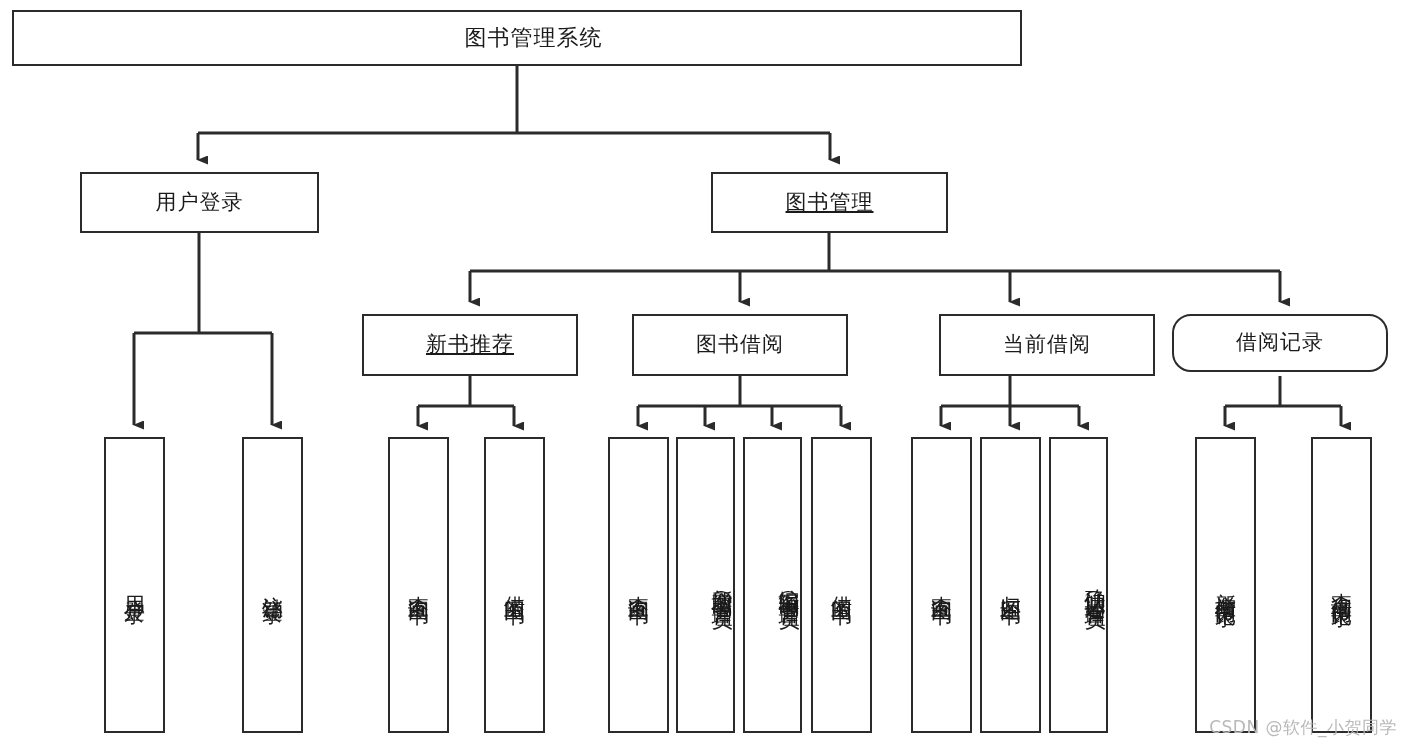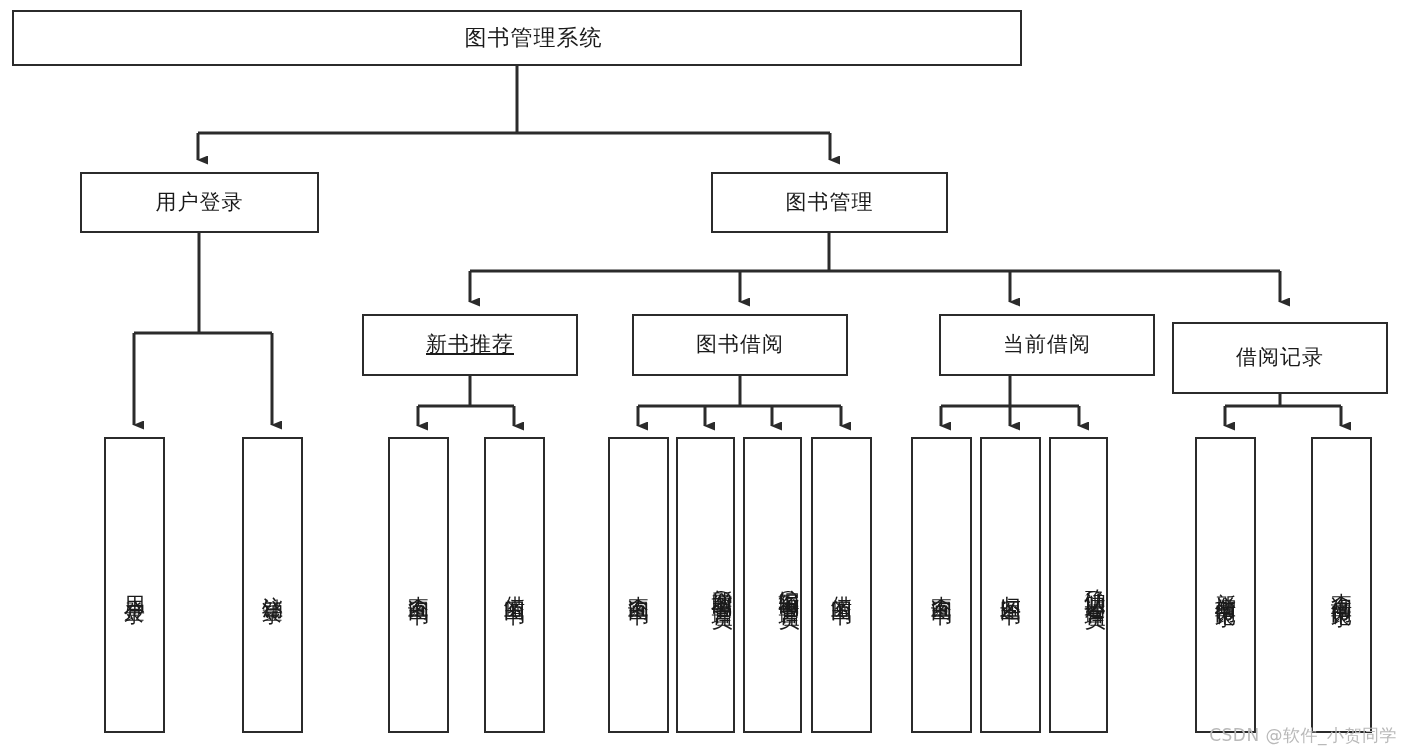--- a/index.html
+++ b/index.html
@@ -63,21 +63,21 @@
   }
   .node.vertical.long {
     align-items: flex-start;
   }
   .node.vertical.mid {
     align-items: center;
   }
   #watermark {
     position: absolute;
     right: 8px;
-    bottom: 0;
+    bottom: 8px;
     font-size: 17px;
     color: #b9b9b9;
     letter-spacing: 0.5px;
     white-space: nowrap;
     user-select: none;
   }
 </style>
 </head>
 <body>
 
@@ -135,34 +135,34 @@
     </g>
   </svg>
 
   <div class="node horizontal root" style="left:12px; top:10px; width:1010px; height:56px;padding-left:33px;">
     <span>图书管理系统</span>
   </div>
 
   <div class="node horizontal" style="left:80px; top:172px; width:239px; height:61px;">
     <span>用户登录</span>
   </div>
-  <div class="node horizontal" style="left:711px; top:172px; width:237px; height:61px;">
+  <div class="node horizontal" style="left:711px; top:172px; width:237px; height:61px;text-decoration:underline;">
     <span>图书管理</span>
   </div>
 
   <div class="node horizontal" style="left:362px; top:314px; width:216px; height:62px;text-decoration:underline;">
     <span>新书推荐</span>
   </div>
   <div class="node horizontal" style="left:632px; top:314px; width:216px; height:62px;">
     <span>图书借阅</span>
   </div>
   <div class="node horizontal" style="left:939px; top:314px; width:216px; height:62px;">
     <span>当前借阅</span>
   </div>
-  <div class="node horizontal" style="left:1172px; top:322px; width:216px; height:72px;">
+  <div class="node horizontal" style="left:1172px; top:314px; width:216px; height:58px;border-radius:19px;">
     <span>借阅记录</span>
   </div>
 
   <div class="node vertical mid" style="left:104px; top:437px; width:61px; height:296px;">
     <span class="vtext">用户登录</span>
   </div>
   <div class="node vertical mid" style="left:242px; top:437px; width:61px; height:296px;">
     <span class="vtext">注销登录</span>
   </div>
 

